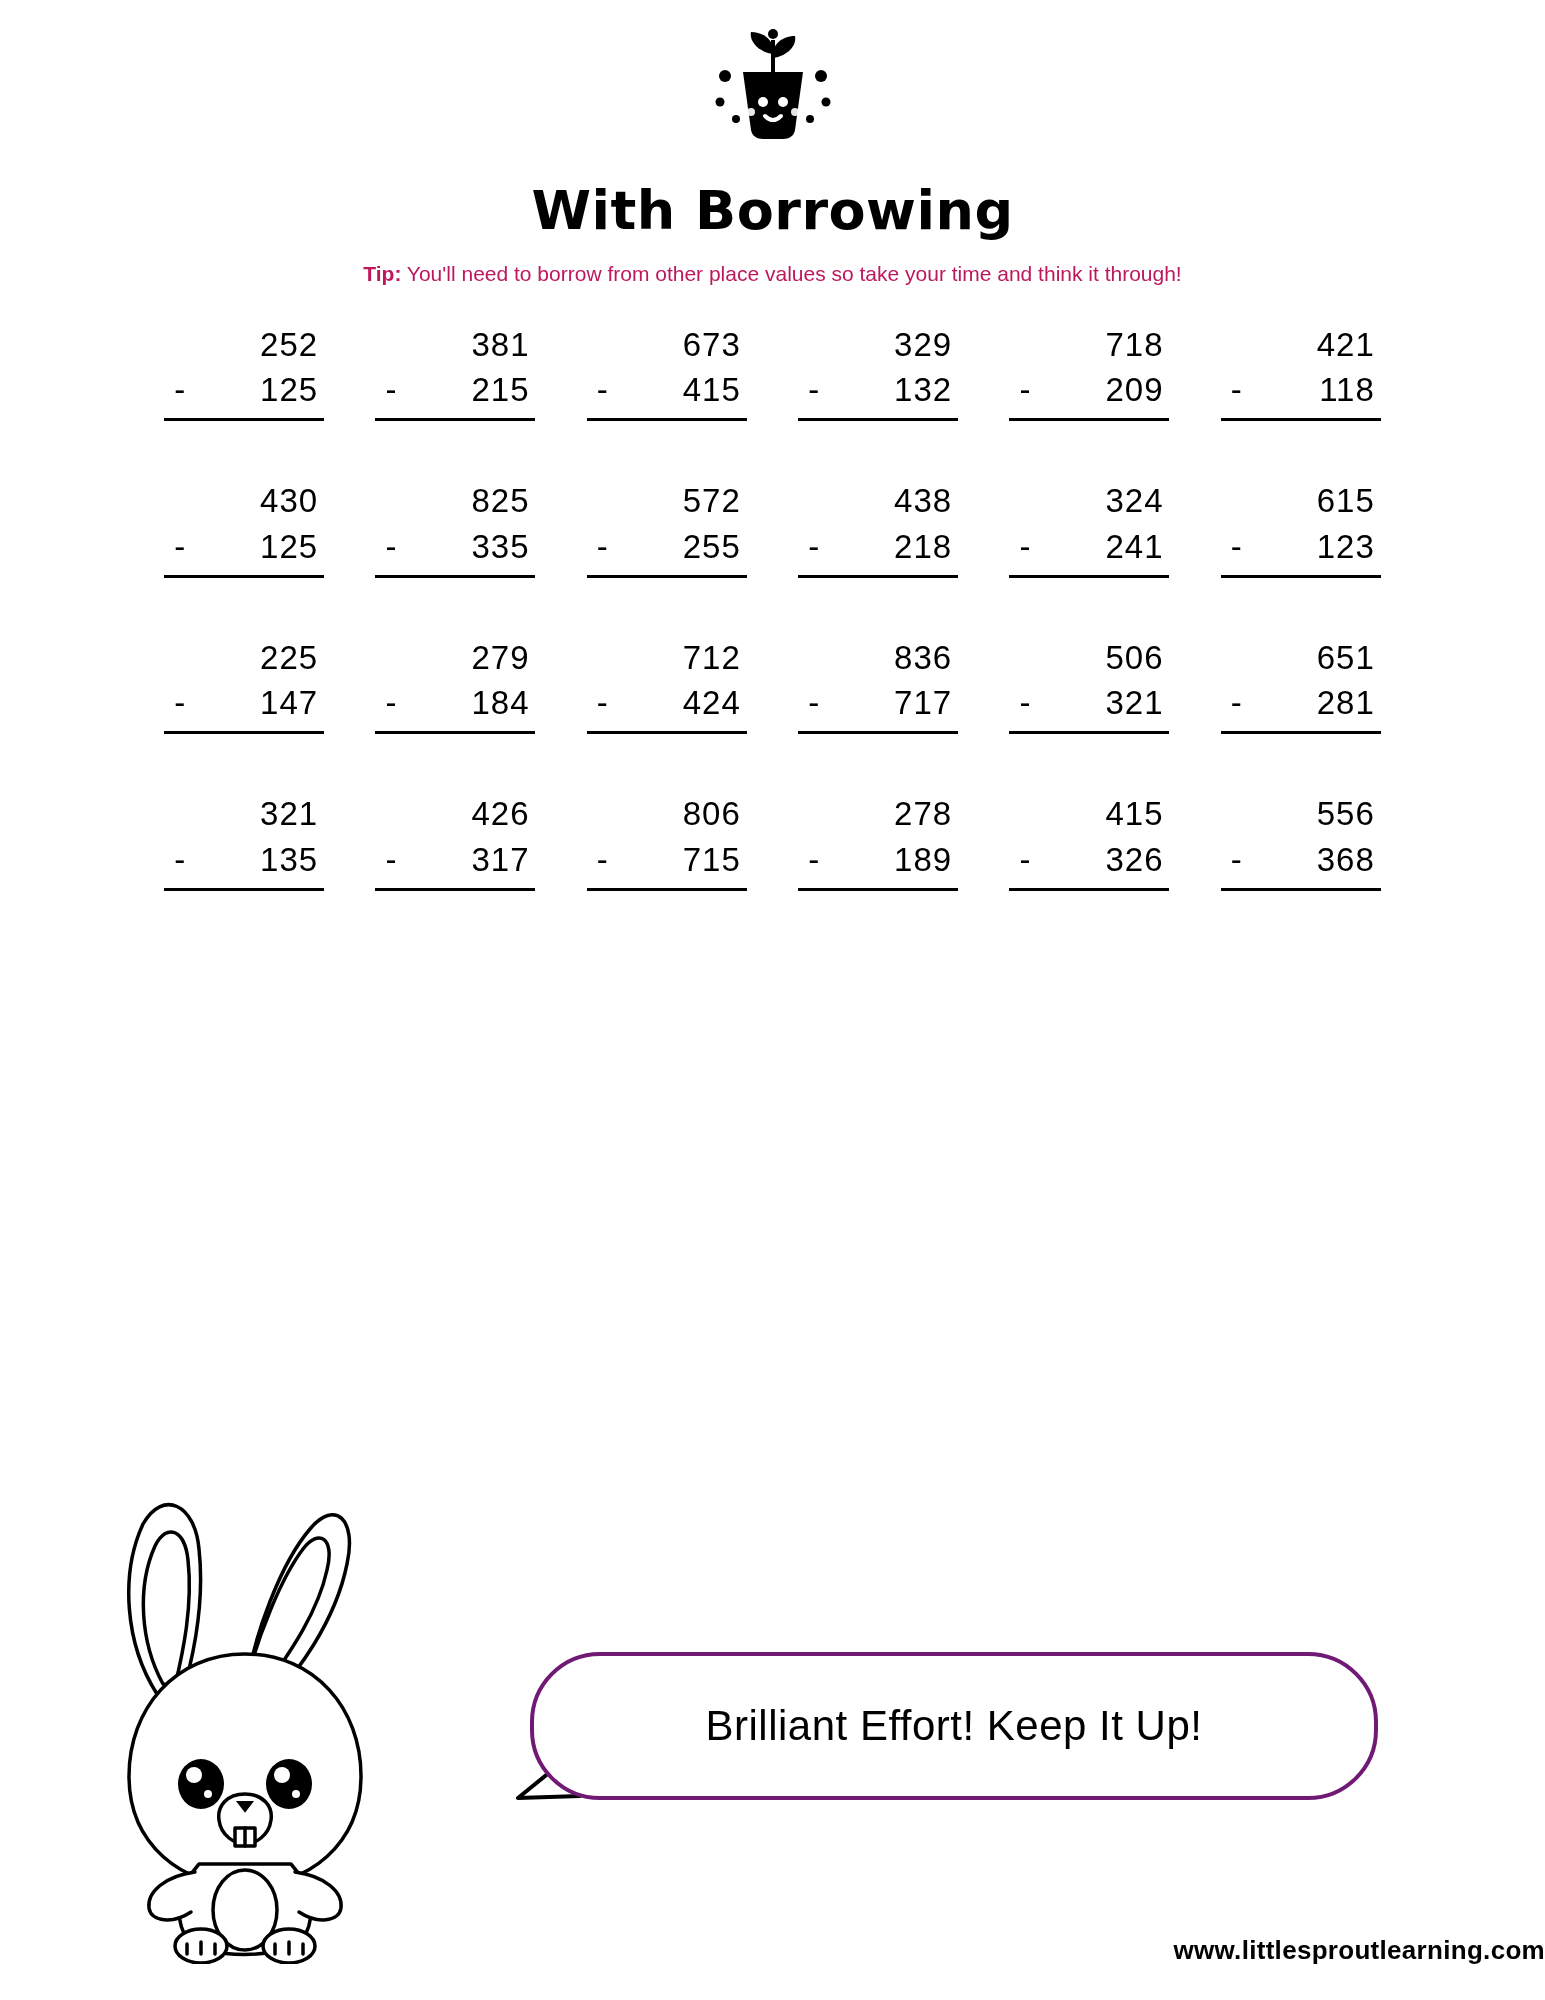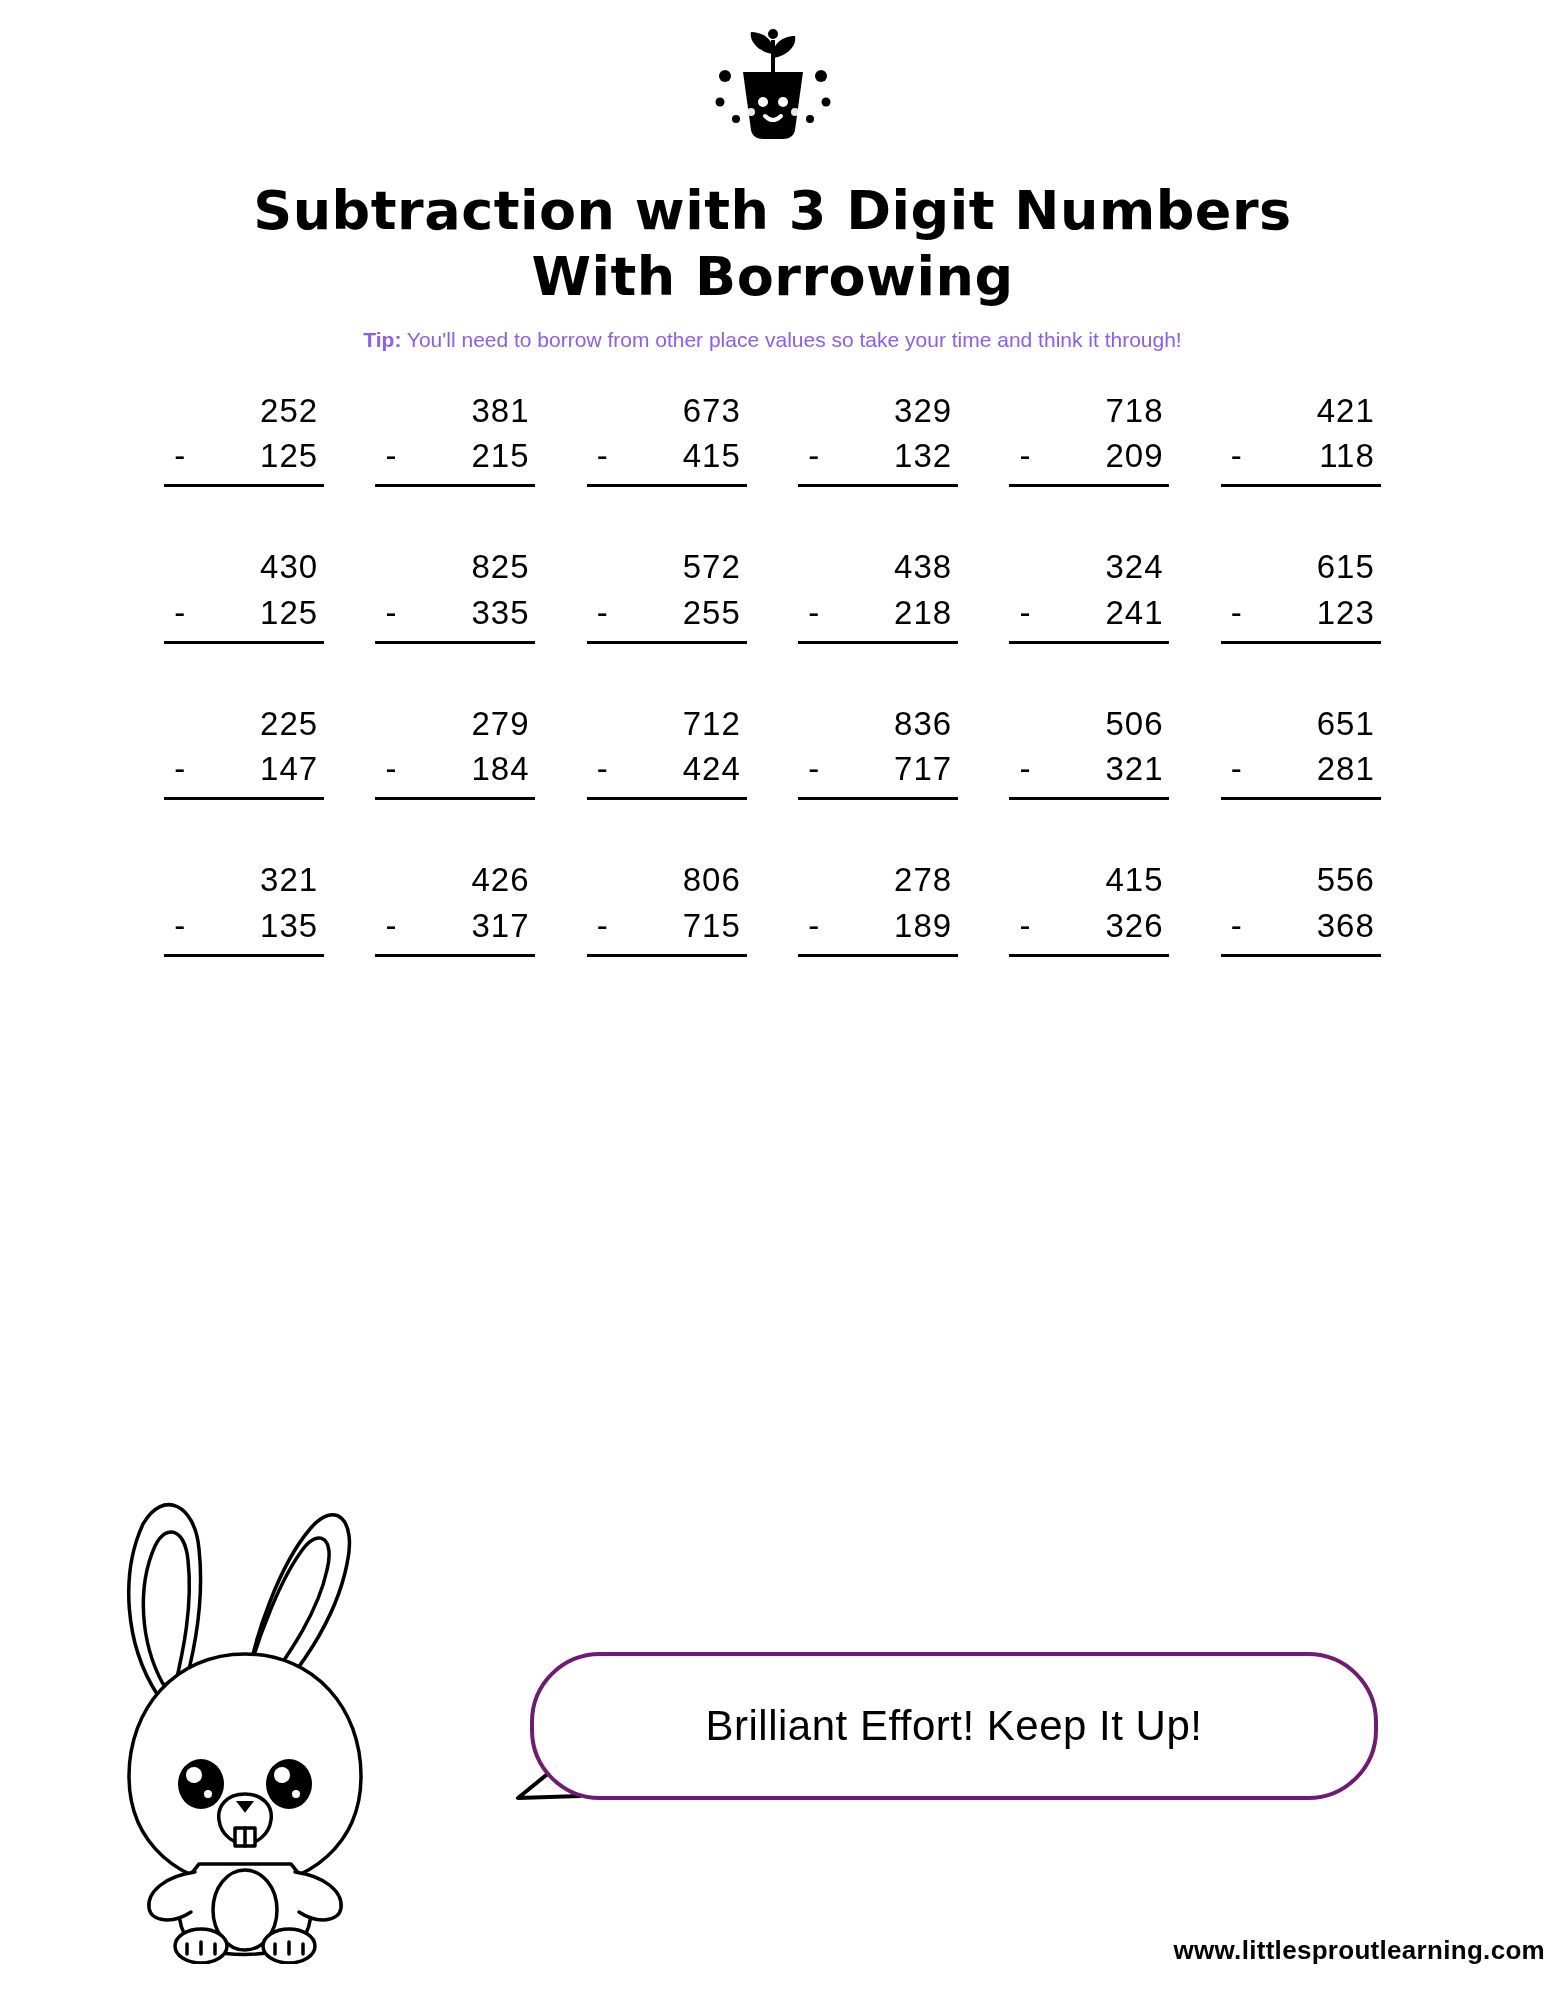--- a/index.html
+++ b/index.html
@@ -52,21 +52,21 @@
     text-align: center;
     font-size: 30px;
     line-height: 1.35;
     margin: 22px 150px 0 150px;
   }
 
   .tip {
     text-align: center;
     font-size: 21px;
     margin: 18px 120px 0 120px;
-    color: #8b5cf6;
+    color: #be185d;
   }
   .tip b { font-weight: bold; }
 
   
   .grid {
     margin: 38px 150px 0 150px;
     display: grid;
     grid-template-columns: repeat(6, 1fr);
     row-gap: 78px;
     column-gap: 0px;
@@ -182,21 +182,20 @@
 
       <circle cx="60" cy="78" r="5" fill="#fff"></circle>
       <circle cx="80" cy="78" r="5" fill="#fff"></circle>
       <path d="M62 92 q8 8 16 0" stroke="#fff" stroke-width="4" fill="none" stroke-linecap="round"></path>
       <circle cx="48" cy="88" r="4" fill="#fff" opacity="0.9"></circle>
       <circle cx="92" cy="88" r="4" fill="#fff" opacity="0.9"></circle>
     </svg>
   </div>
 
   <h1 class="title">
-    <span>Subtraction with 3 Digit Numbers</span>
     <span class="line2">With Borrowing</span>
   </h1>
 
 
   <p class="tip">
     <b>Tip:</b><span> You'll need to borrow from other place values so take your time and think it through!</span>
   </p>
 
   <div class="grid">
 

